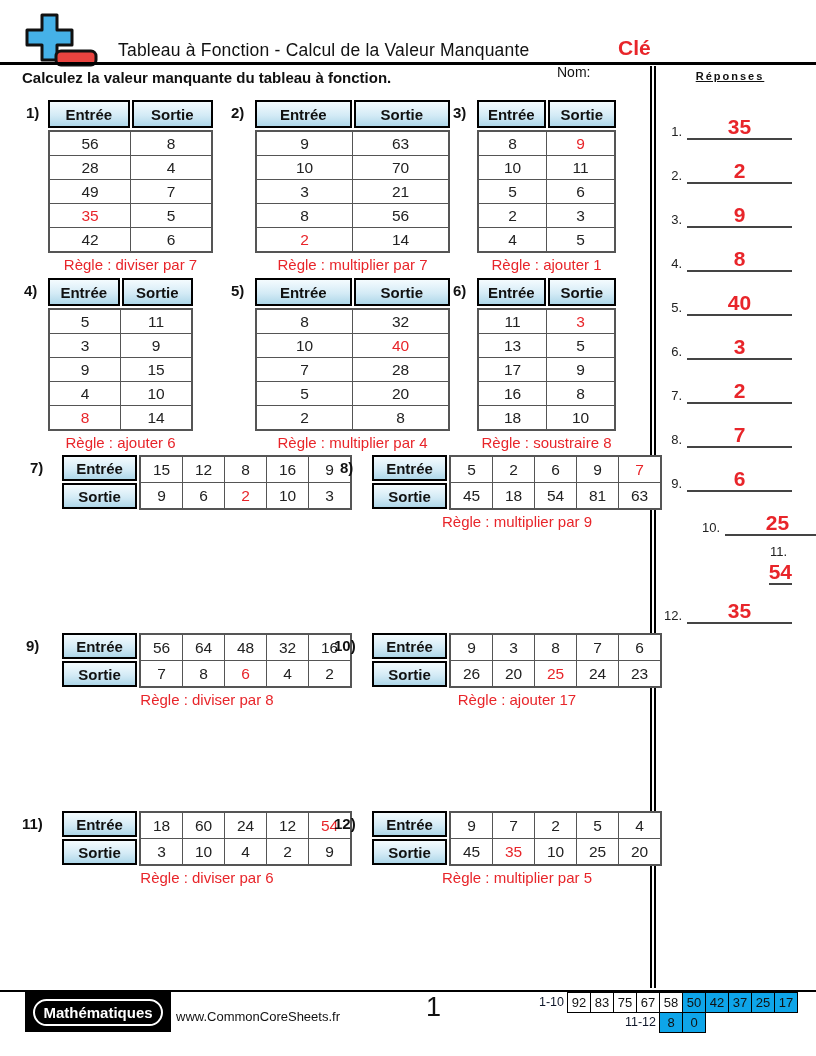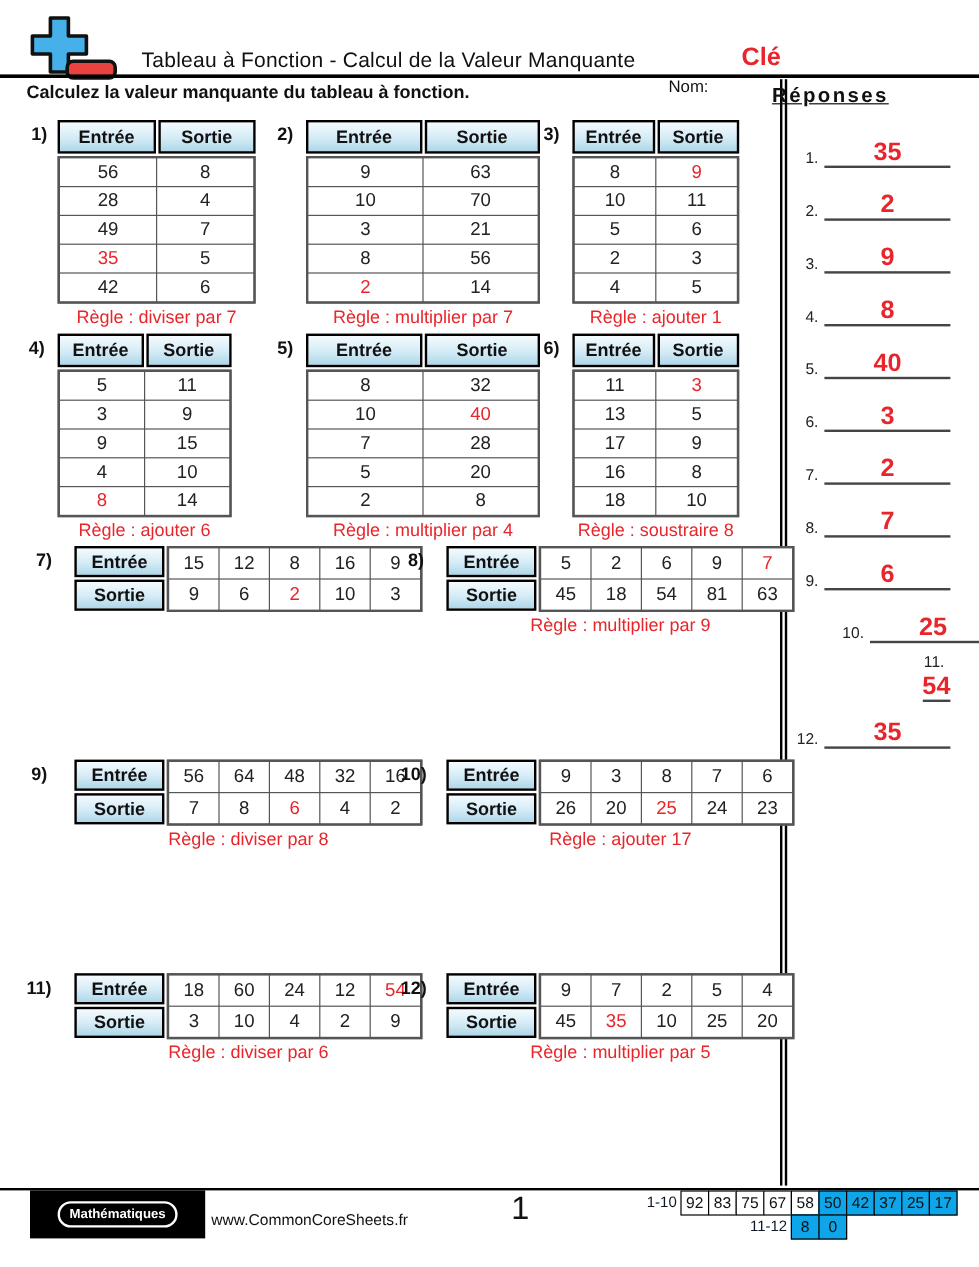--- a/index.html
+++ b/index.html
@@ -10,22 +10,22 @@
   
   .hline{position:absolute;left:0;top:62px;width:816px;height:3px;background:#000;}
   .logo{position:absolute;left:18px;top:12px;}
   .title{position:absolute;left:118px;top:40px;font-size:17.5px;font-weight:500;letter-spacing:.2px;}
   .nom-label{position:absolute;left:557px;top:44px;font-size:14px;margin-top:20px;}
   .nom-value{position:absolute;left:618px;top:36px;font-size:21px;font-weight:bold;color:#e8252a;}
   .instructions{position:absolute;left:22px;top:69px;font-size:15px;font-weight:bold;}
   
   .divider{position:absolute;left:650px;top:66px;height:922px;width:2px;background:#fff;
            border-left:2px solid #000;border-right:2px solid #000;}
-  .reponses-title{position:absolute;left:624px;top:70px;width:136px;text-align:center;
-    font-weight:bold;font-size:17px;letter-spacing:2px;text-decoration:underline;}
+  .reponses-title{position:absolute;left:662px;top:70px;width:136px;text-align:center;
+    font-weight:bold;font-size:11px;letter-spacing:2px;text-decoration:underline;}
   .answer{position:absolute;left:656px;width:136px;height:36px;display:flex;align-items:flex-end;}
   .answer .anum{width:26px;text-align:right;font-size:13px;padding-right:5px;padding-bottom:1px;color:#222;}
   .answer .aline{flex:1;border-bottom:2px solid #444;text-align:center;
     font-size:21px;font-weight:bold;color:#e8252a;line-height:1.1;}
   
   .pnum{position:absolute;font-size:15px;font-weight:bold;}
   .vt,.ht{position:absolute;display:flex;flex-direction:column;}
   .vhead{display:flex;gap:2px;margin-bottom:2px;}
   .hcell{box-sizing:border-box;border:2px solid #000;
     background:linear-gradient(#f4fbfe 0%,#d4ebf6 55%,#aed7e9 100%);
@@ -37,21 +37,21 @@
   .red{color:#e8252a !important;}
   .rule{color:#e8252a;font-size:15px;text-align:center;margin-top:3px;white-space:nowrap;}
   .htop{display:flex;}
   .hhdr{display:flex;flex-direction:column;gap:2px;margin-right:2px;}
   .hhdr .hcell{width:75px;height:26px;box-sizing:border-box;}
   .hgrid{display:grid;gap:1px;background:#555;border:2px solid #555;grid-auto-rows:25px;}
   
   .fline{position:absolute;left:0;top:990px;width:816px;height:2px;background:#000;}
   .fblack{position:absolute;left:25px;top:992px;width:146px;height:40px;background:#000;
     display:flex;align-items:center;justify-content:center;}
-  .pill{border:2.5px solid #fff;border-radius:16px;padding:3px 8px;color:#fff;font-weight:bold;font-size:11px;}
+  .pill{border:2.5px solid #fff;border-radius:16px;padding:3px 8px;color:#fff;font-weight:bold;font-size:15px;}
   .website{position:absolute;left:176px;top:1009px;font-size:13px;}
   .pagenum{position:absolute;left:426px;top:992px;font-size:27px;font-weight:500;}
   .scorebox{position:absolute;left:524px;top:992px;}
   .scorerow{display:flex;height:21px;}
   .scorerow + .scorerow{margin-top:-1px;justify-content:center;}
   .slabel{width:40px;text-align:right;font-size:12.5px;line-height:21px;padding-right:4px;color:#0f172a;}
   .scell{box-sizing:border-box;width:24px;border:1px solid #000;margin-left:-1px;
     display:flex;align-items:center;justify-content:center;font-size:13px;background:#fff;}
   .scell.blue{background:#0ea5e9;}
 </style>

